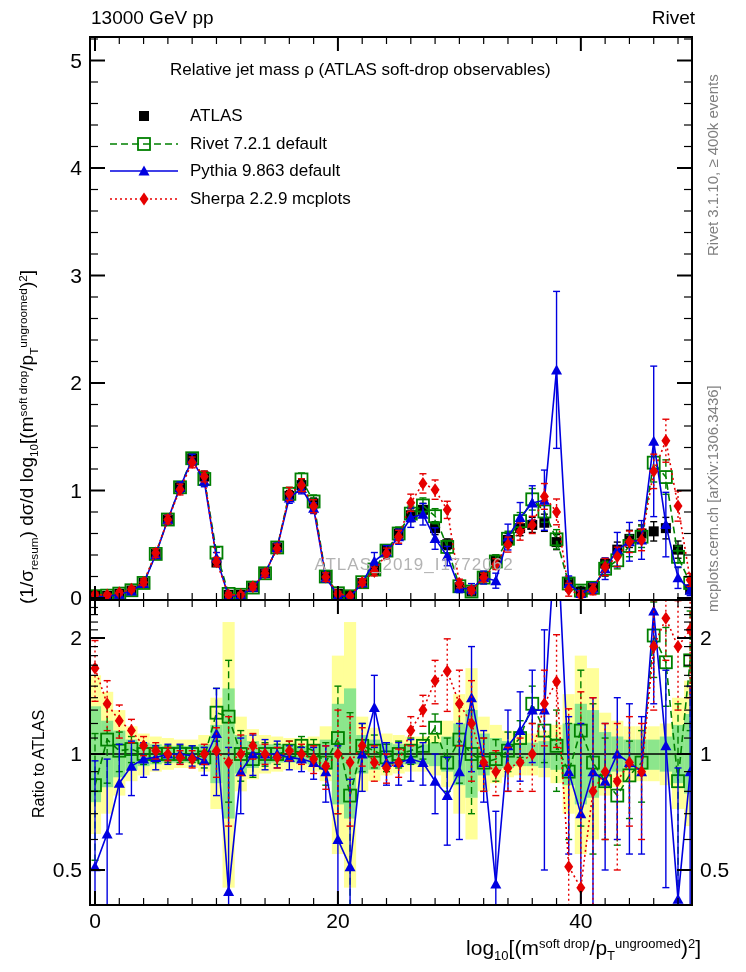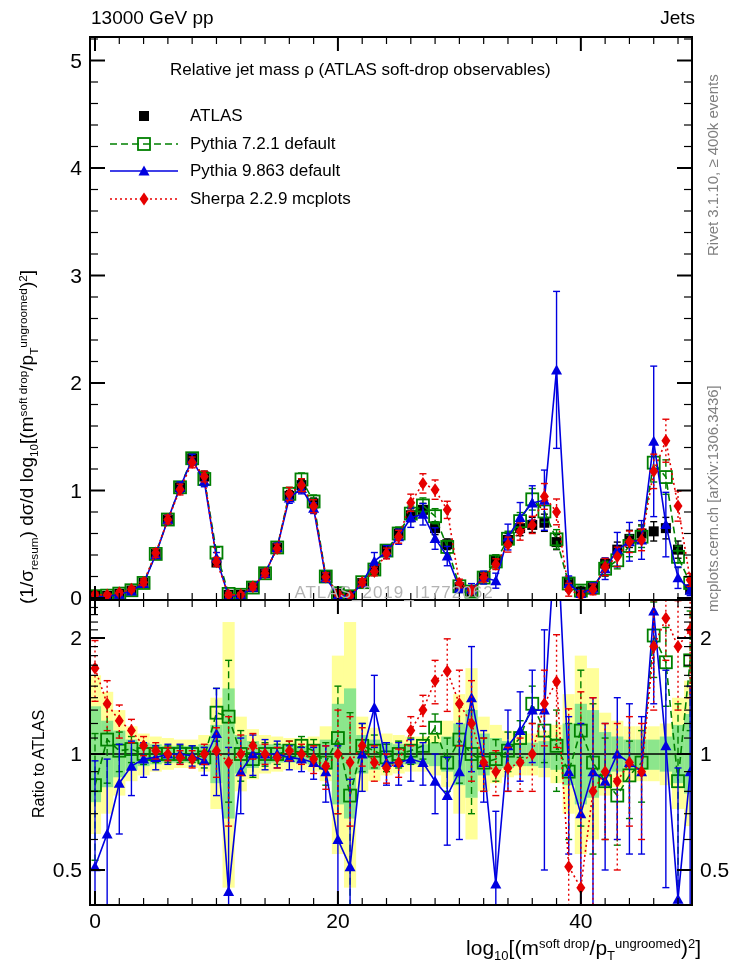--- a/index.html
+++ b/index.html
@@ -7,21 +7,21 @@
   #stage{position:relative;width:746px;height:972px;}
   .abs{position:absolute;}
   #plot-svg{position:absolute;left:0;top:0;}
   svg text{font-family:"Liberation Sans",sans-serif;fill:#000;}
   #hdr-left{left:91px;top:7px;font-size:19px;}
   #hdr-right{right:51px;top:7px;font-size:19px;}
   #plot-title{left:170px;top:60px;font-size:17px;}
   .legend-row{left:108px;height:22px;display:flex;align-items:center;}
   .swatch{width:72px;height:22px;display:inline-block;margin-right:10px;position:relative;}
   .lgtext{font-size:17px;white-space:nowrap;}
-  #watermark{left:244px;top:555px;width:300px;text-align:center;font-size:17px;color:#b3b3b3;letter-spacing:1px;margin-top:28px;}
+  #watermark{left:264px;top:555px;width:300px;text-align:center;font-size:17px;color:#b3b3b3;letter-spacing:1px;}
   #rivet-note{left:704px;top:256px;transform-origin:0 0;transform:rotate(-90deg);
     font-size:15px;color:#808080;white-space:nowrap;}
   #mcplots-note{left:704px;top:612px;transform-origin:0 0;transform:rotate(-90deg);
     font-size:15px;color:#808080;white-space:nowrap;}
   #ylabel{left:16px;top:604px;transform-origin:0 0;transform:rotate(-90deg);
     font-size:19px;white-space:nowrap;}
   #ratio-ylabel{left:30px;top:818px;transform-origin:0 0;transform:rotate(-90deg);
     font-size:16px;white-space:nowrap;}
   #xlabel{left:420px;top:936px;width:281px;text-align:right;font-size:21px;white-space:nowrap;}
   .sb{font-size:0.62em;vertical-align:-0.35em;}
@@ -1774,35 +1774,35 @@
         <text x="82" y="761" font-size="21" text-anchor="end">1</text>
         <text x="700" y="761" font-size="21" text-anchor="start">1</text>
         <text x="82" y="645" font-size="21" text-anchor="end">2</text>
         <text x="700" y="645" font-size="21" text-anchor="start">2</text>
         <rect x="90" y="37" width="602" height="563" fill="none" stroke="#000" stroke-width="2"></rect>
         <rect x="90" y="600" width="602" height="305" fill="none" stroke="#000" stroke-width="2"></rect>
       </g>
     </svg>
 
   <div class="abs" id="hdr-left">13000 GeV pp</div>
-  <div class="abs" id="hdr-right">Jets</div>
+  <div class="abs" id="hdr-right">Rivet</div>
   <div class="abs legend-row" style="top:105px">
     <span class="swatch"><svg width="72" height="22">
           <rect x="31" y="6" width="10" height="10" fill="#000000"></rect>
         </svg></span>
     <span class="lgtext">ATLAS</span>
   </div>
 
   <div class="abs" id="plot-title">Relative jet mass  ρ (ATLAS soft-drop observables)</div>
   <div class="abs legend-row" style="top:133px">
     <span class="swatch"><svg width="72" height="22">
           <line x1="2" y1="11" x2="70" y2="11" stroke="#008000" stroke-width="1.6" stroke-dasharray="7,4"></line>
           <rect x="30" y="5" width="12" height="12" fill="none" stroke="#008000" stroke-width="1.8"></rect>
         </svg></span>
-    <span class="lgtext">Pythia 7.2.1 default</span>
+    <span class="lgtext">Rivet 7.2.1 default</span>
   </div>
   <div class="abs legend-row" style="top:160px">
     <span class="swatch"><svg width="72" height="22">
           <line x1="2" y1="11" x2="70" y2="11" stroke="#0000E0" stroke-width="1.6"></line>
           <path d="M36 5.5 L41.5 15.5 L30.5 15.5 Z" fill="#0000E0"></path>
         </svg></span>
     <span class="lgtext">Pythia 9.863 default</span>
   </div>
   <div class="abs legend-row" style="top:188px">
     <span class="swatch"><svg width="72" height="22">

